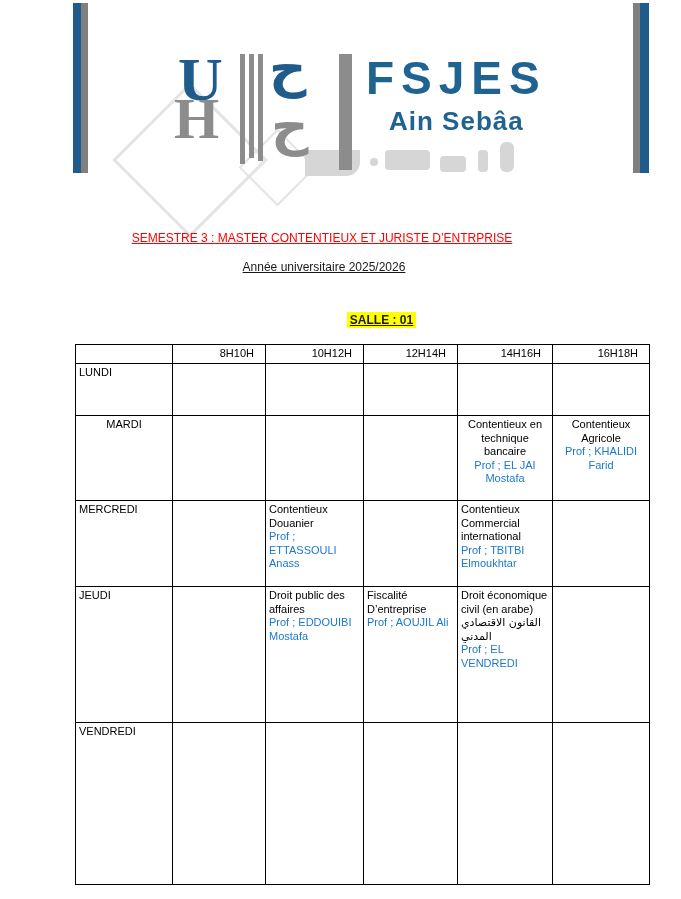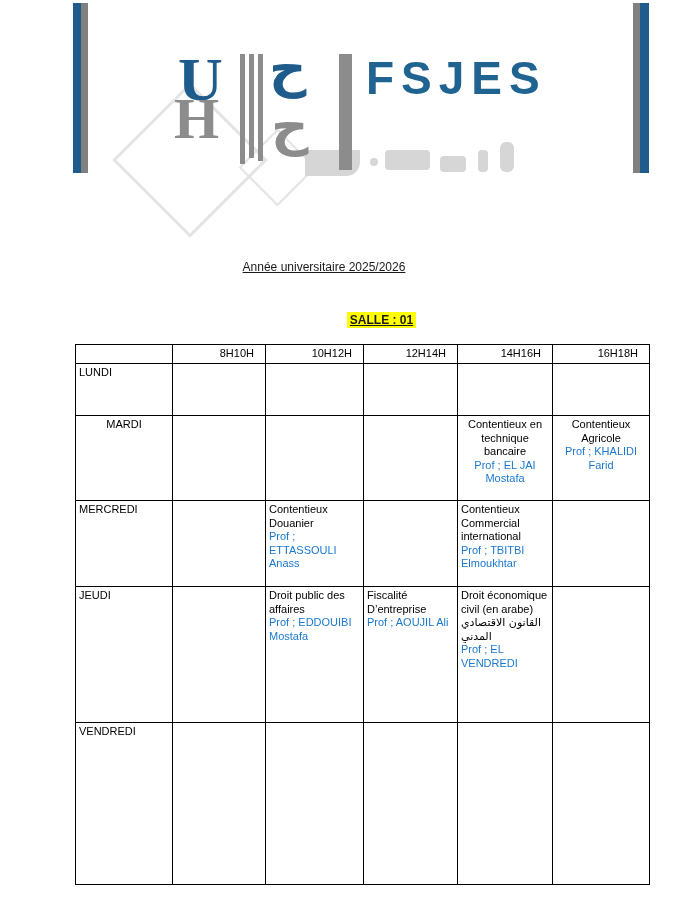--- a/index.html
+++ b/index.html
@@ -106,24 +106,28 @@
           <div></div>
           <div></div>
         </div>
       <div class="ha-stack">
         <span class="ha-top">ح</span>
         <span class="ha-bottom">ح</span>
       </div>
       <div class="sep-bar"></div>
       <div class="logo-text">
         <span class="fsjes">FSJES</span>
+        <span class="ain-sebaa">Ain Sebâa</span>
       </div>
     </div>
   </div>
 
+  <div class="t-center title-semestre">
+    <span class="red-underline">SEMESTRE 3 : MASTER CONTENTIEUX ET JURISTE D’ENTRPRISE</span>
+  </div>
   <div class="t-center title-year">
     <span class="black-underline">Année universitaire 2025/2026</span>
   </div>
   <div class="t-center title-room">
     <span class="room-badge">SALLE : 01</span>
   </div>
 
   <table class="timetable">
     <colgroup>
       <col style="width:97px">

